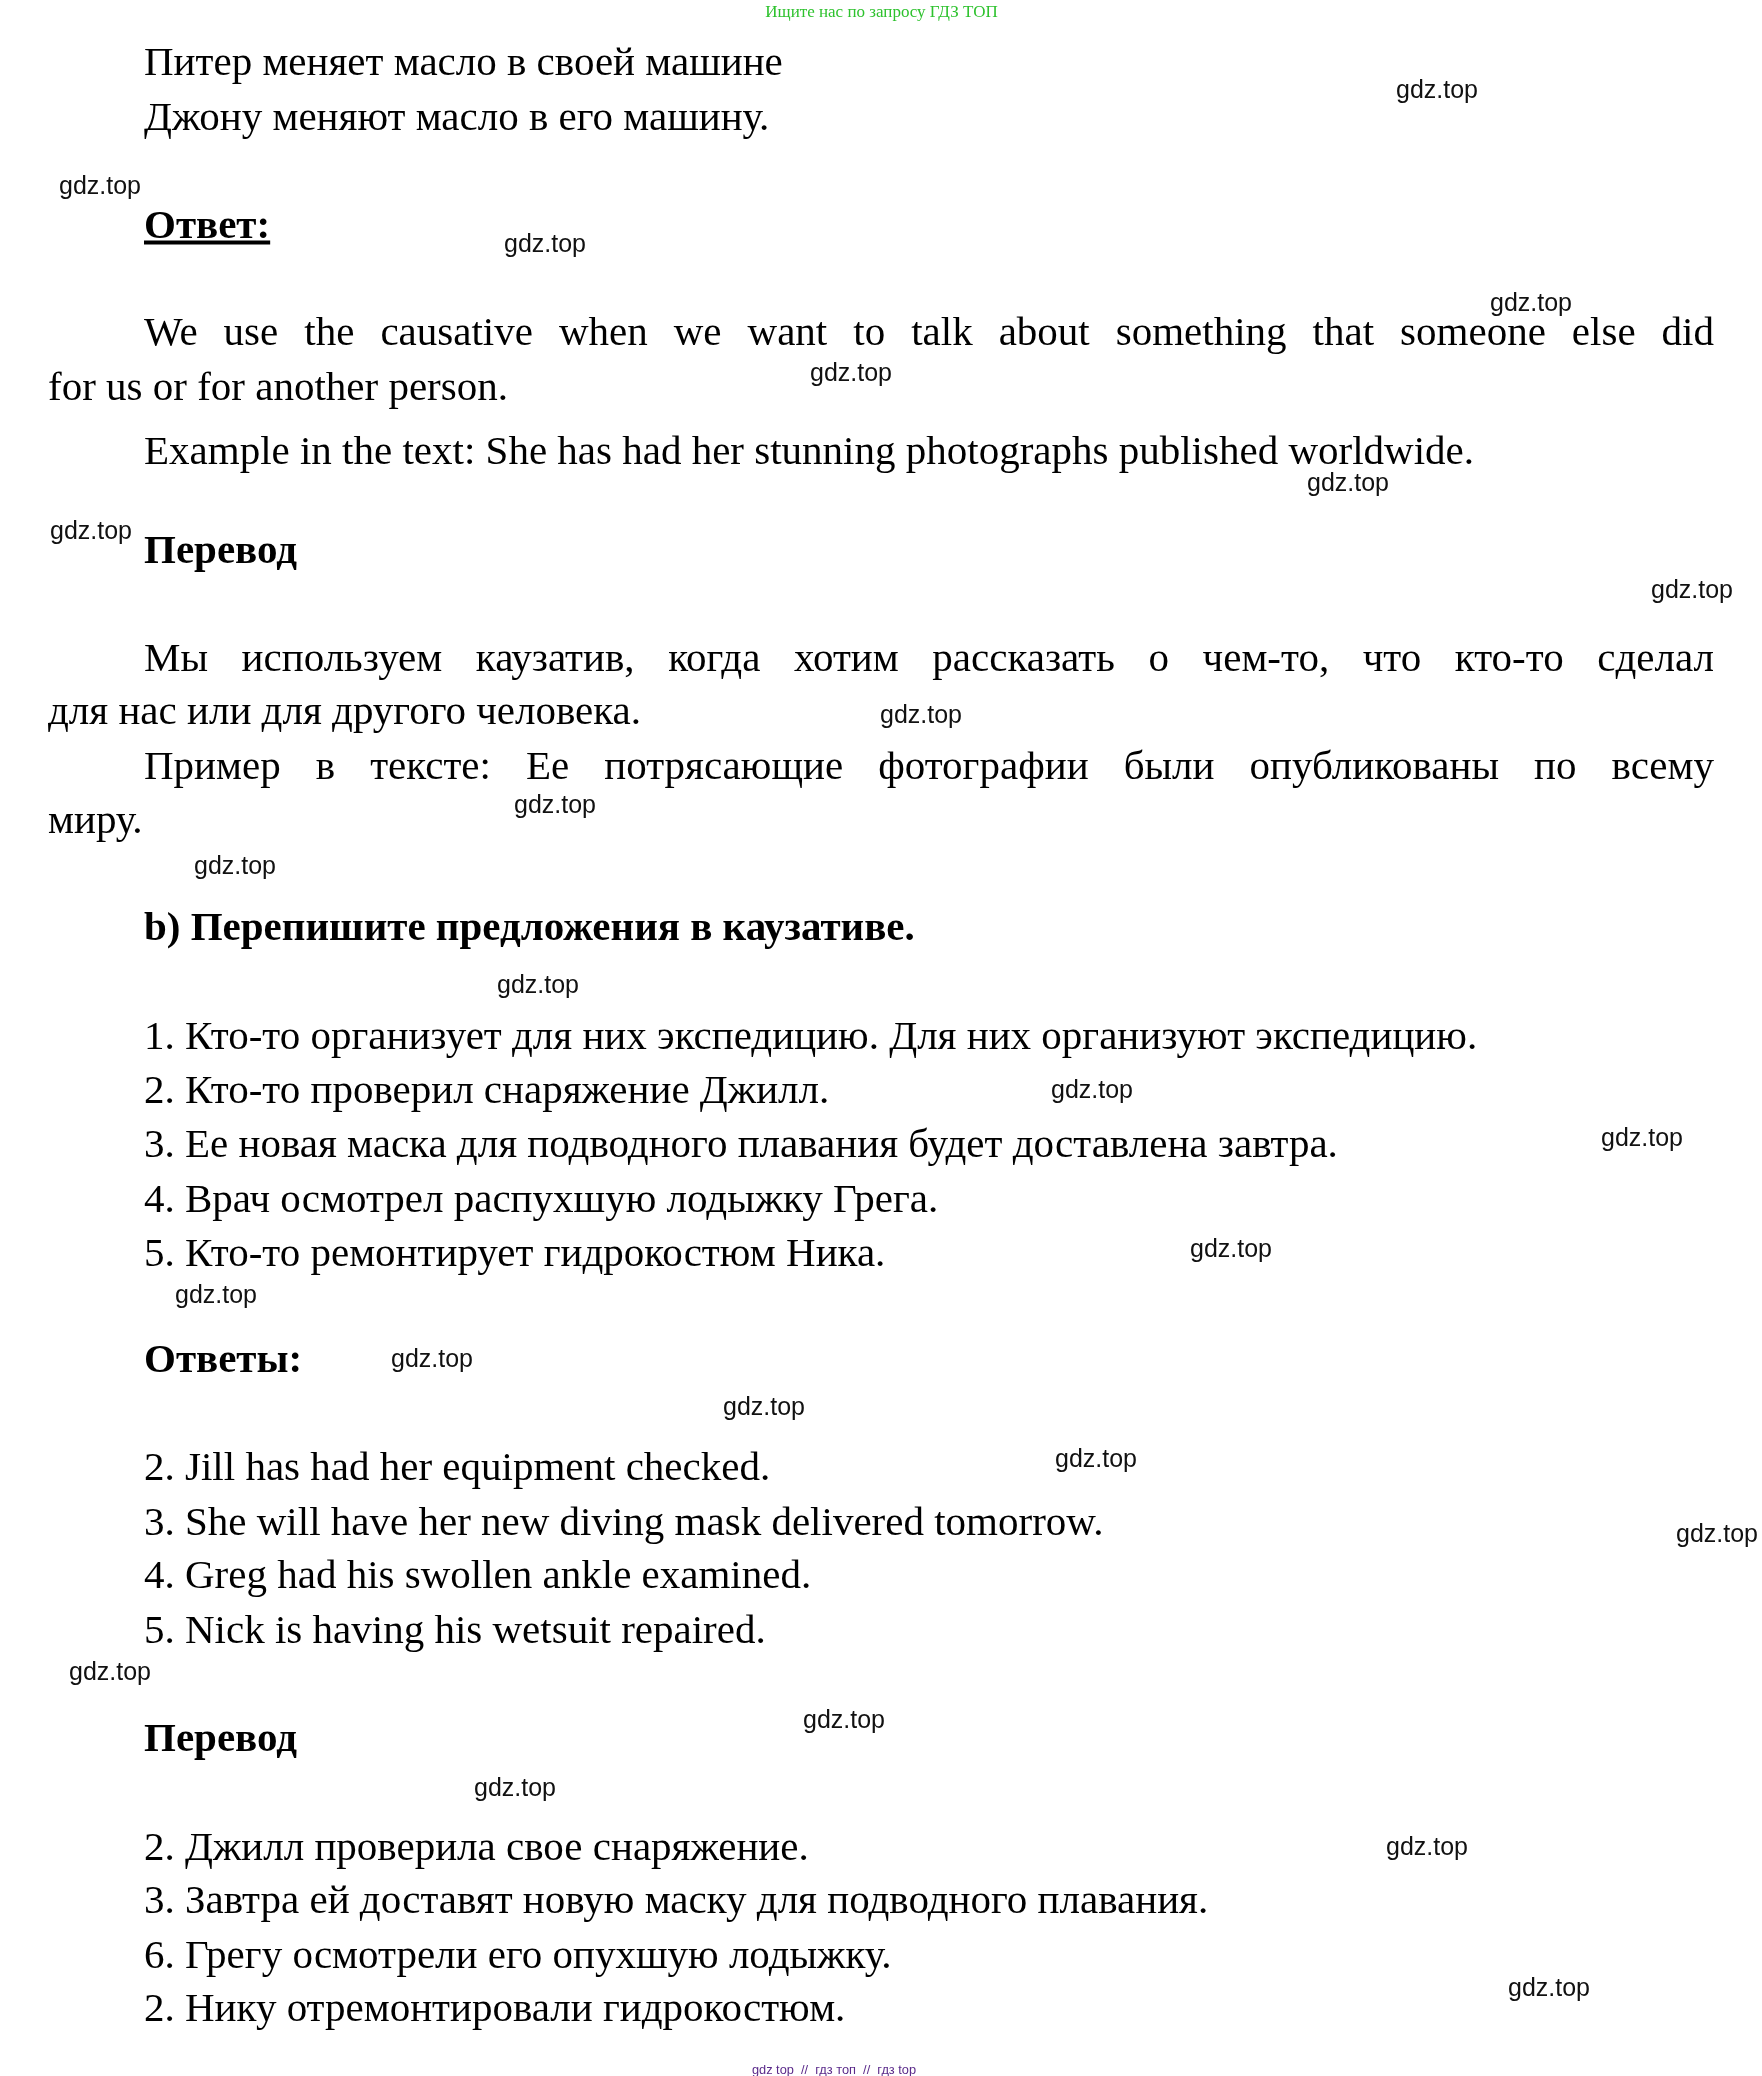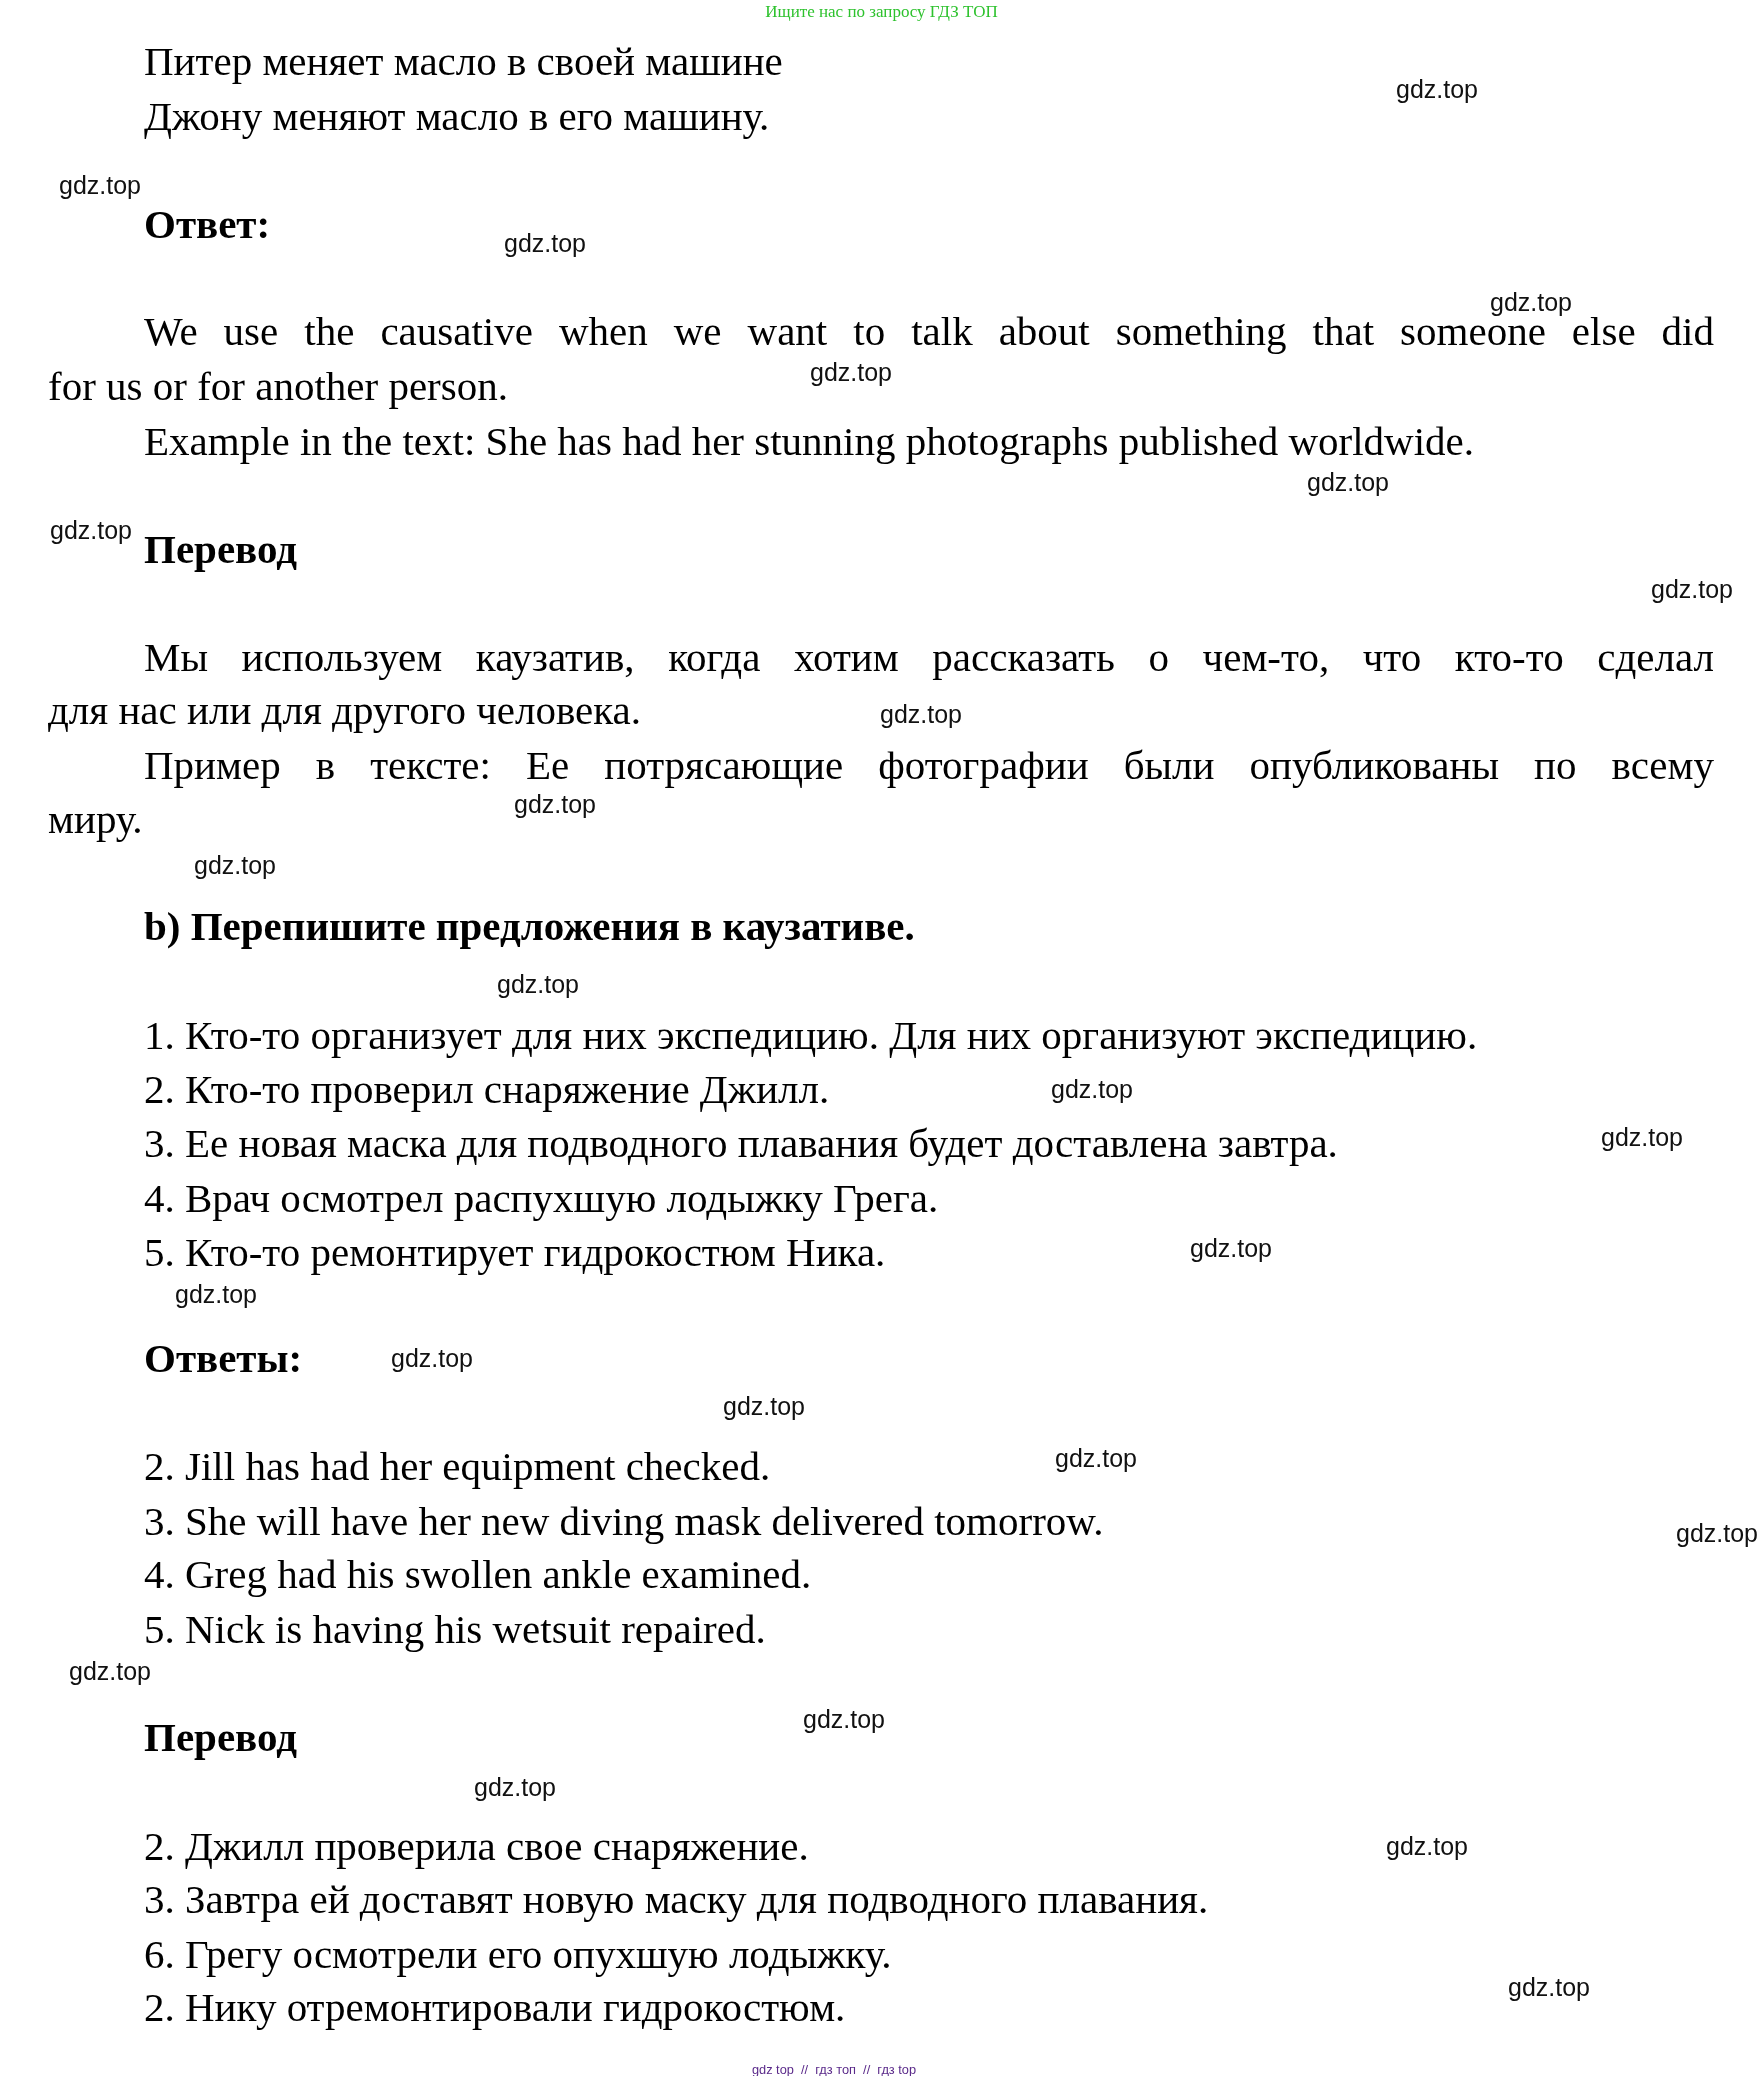--- a/index.html
+++ b/index.html
@@ -12,24 +12,24 @@
   .ftr { position: absolute; left: 0; width: 1668px; top: 2062px; text-align: center; font-family: "Liberation Sans", "DejaVu Sans", sans-serif; font-size: 12.8px; color: #5a2a8a; }
 </style>
 </head>
 <body>
 
 <div class="hdr">Ищите нас по запросу ГДЗ ТОП</div>
 
 <div class="ln" style="left:144px; top:61px;">Питер меняет масло в своей машине</div>
 <div class="ln" style="left:144px; top:116px;">Джону меняют масло в его машину.</div>
 
-<div class="ln b" style="left:144px; top:224px;">Ответ:</div>
+<div class="ln b" style="left:144px; top:224px;text-decoration:underline;">Ответ:</div>
 <div class="ln just" style="left:144px; width:1570px; top:331px;">We use the causative when we want to talk about something that someone else did</div>
 <div class="ln" style="left:48px; top:386px;">for us or for another person.</div>
-<div class="ln" style="left:144px; top:441px;text-align:right;">Example in the text: She has had her stunning photographs published worldwide.</div>
+<div class="ln" style="left:144px; top:450px;text-align:right;">Example in the text: She has had her stunning photographs published worldwide.</div>
 
 <div class="ln b" style="left:144px; top:549px;">Перевод</div>
 <div class="ln just" style="left:144px; width:1570px; top:657px;">Мы используем каузатив, когда хотим рассказать о чем-то, что кто-то сделал</div>
 <div class="ln" style="left:48px; top:710px;">для нас или для другого человека.</div>
 <div class="ln just" style="left:144px; width:1570px; top:765px;">Пример в тексте: Ее потрясающие фотографии были опубликованы по всему</div>
 <div class="ln" style="left:48px; top:819px;">миру.</div>
 
 <div class="ln b" style="left:144px; top:926px;">b) Перепишите предложения в каузативе.</div>
 <div class="ln" style="left:144px; top:1035px;">1. Кто-то организует для них экспедицию. Для них организуют экспедицию.</div>
 <div class="ln" style="left:144px; top:1089px;">2. Кто-то проверил снаряжение Джилл.</div>

